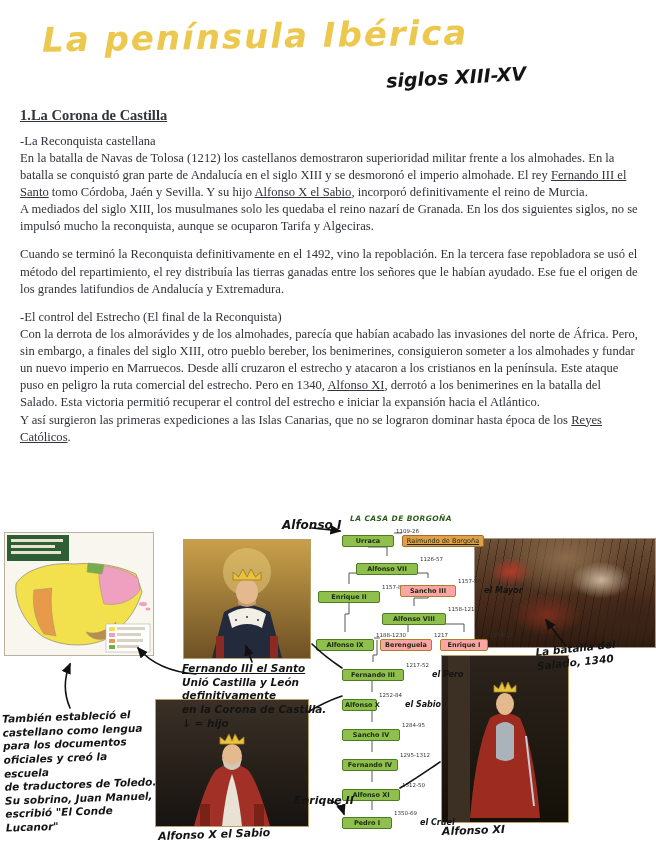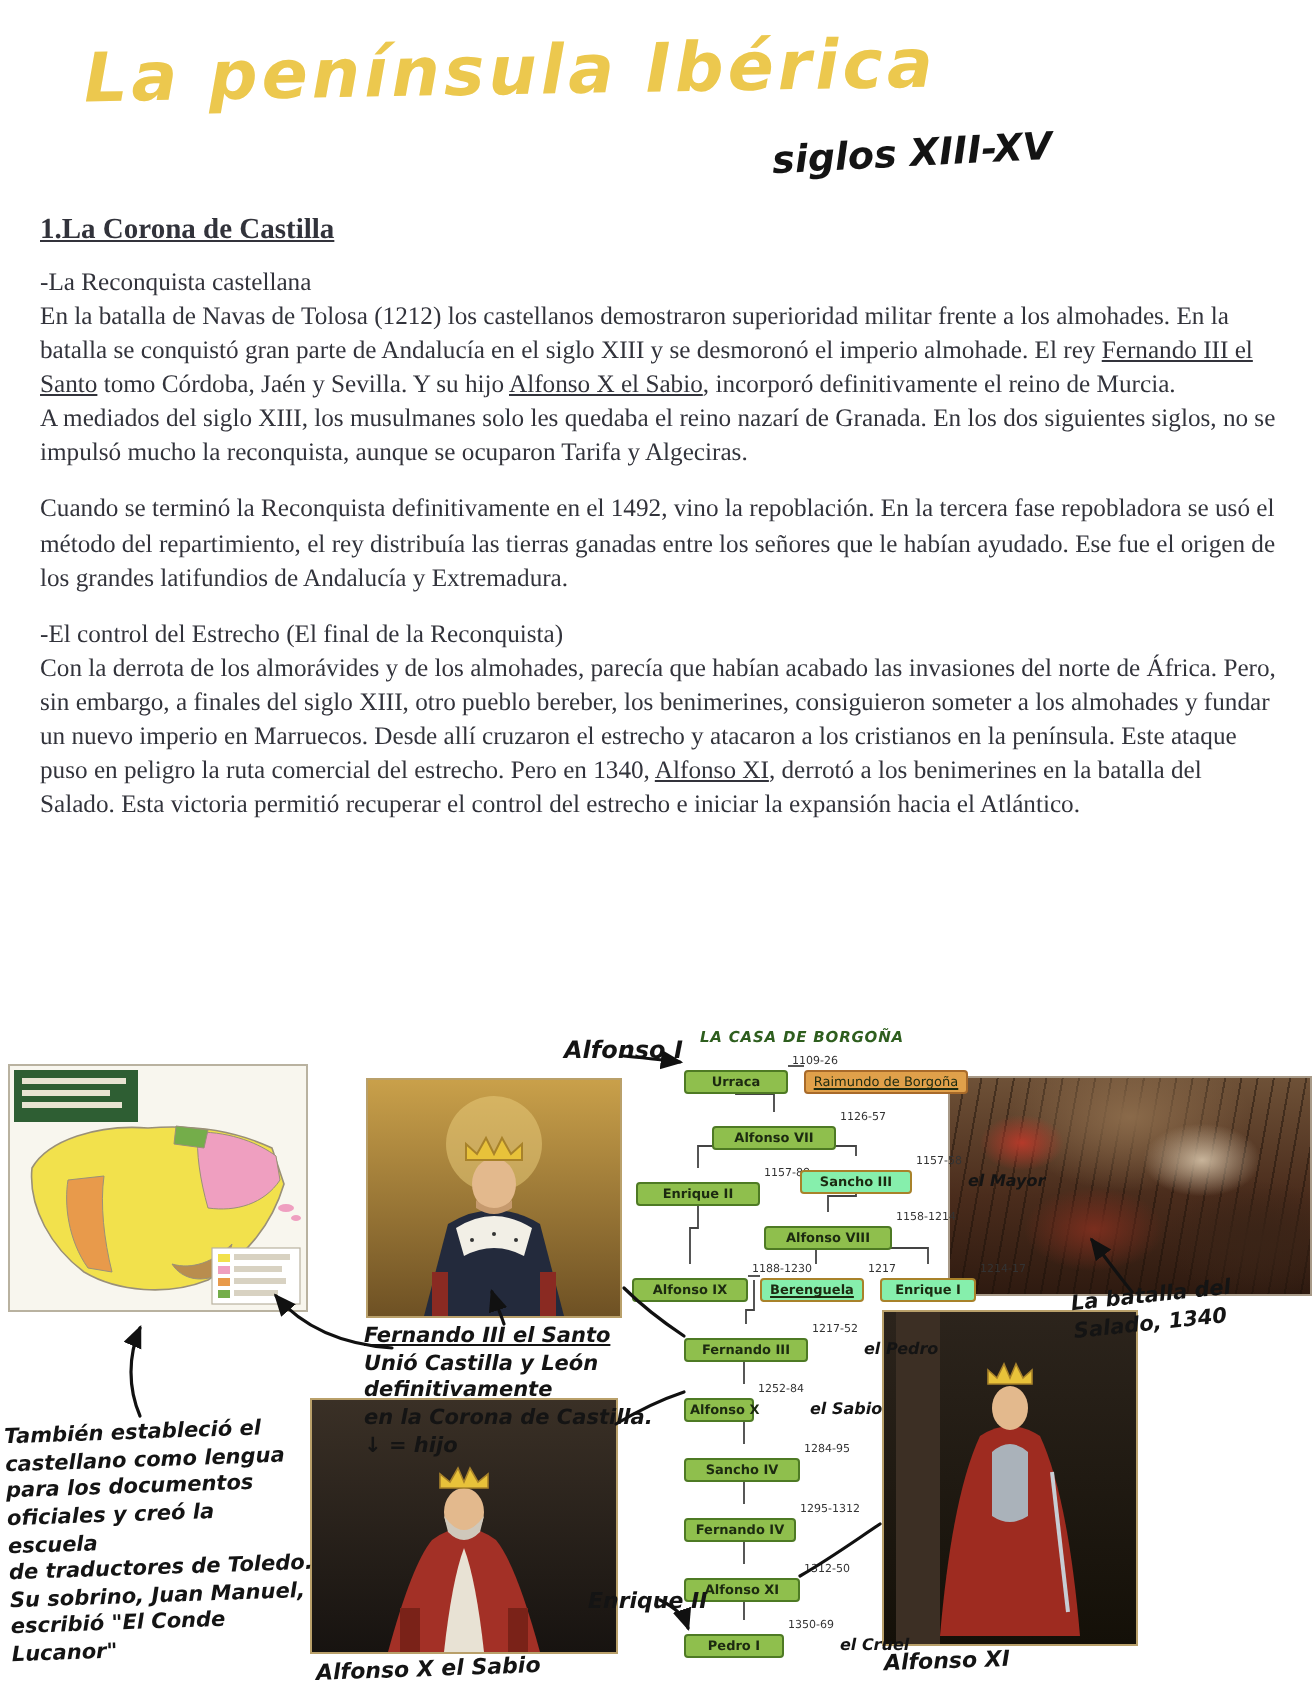--- a/index.html
+++ b/index.html
@@ -30,21 +30,21 @@
       radial-gradient(ellipse 80px 50px at 50% 18%, #8a6a4a 0%, rgba(0,0,0,0) 75%),
       repeating-linear-gradient(100deg, rgba(25,15,8,0) 0 7px, rgba(25,15,8,.45) 7px 8px),
       linear-gradient(180deg, #6e5137 0%, #4a2c1c 55%, #2e1a10 100%);}
   .tree{position:absolute;left:316px;top:514px;width:172px;height:312px;}
   .tree-title{position:absolute;left:34px;top:0px;font-size:7.5px;color:#2e5e1e;letter-spacing:.4px;}
   .tree-lines{position:absolute;left:0;top:0;}
   .tree-nodes{position:absolute;left:0;top:0;width:172px;height:312px;}
   .tnode{position:absolute;white-space:nowrap;font-family:"DejaVu Sans", sans-serif;}
   .tbox{display:inline-block;background:#8fbf4d;border:1px solid #4e7a24;border-radius:2px;
         font-size:6.5px;font-weight:bold;color:#1c2a10;text-align:center;padding:1px 2px;box-sizing:border-box;}
-  .yellow .tbox{background:#86efac;border-color:#a8822a;}
+  .yellow .tbox{background:#fca5a5;border-color:#a8822a;}
   .orange .tbox{background:#e0a04a;border-color:#a86a2a;font-weight:normal;}
   .tyears{font-size:5.5px;color:#333;margin-left:2px;vertical-align:top;}
   .tnote{font-size:8px;margin-left:3px;}
   .annot{position:absolute;font-size:10.5px;line-height:1.3;}
   .cap-fernando{left:182px;top:662px;width:158px;}
   .cap-fernando div:first-child{text-decoration:underline;}
   .note-left{left:4px;top:710px;width:152px;transform:rotate(-2deg);}
   .cap-alfx{left:158px;top:828px;transform:rotate(-2deg);font-size:11px;}
   .cap-alfxi{left:442px;top:824px;transform:rotate(-2deg);font-size:11px;}
   .cap-battle{left:536px;top:640px;width:116px;transform:rotate(-6deg);}
@@ -61,20 +61,21 @@
   <div class="subtitle hand">siglos XIII-XV</div>
 
   <div class="doc">
     <div class="heading">1.La Corona de Castilla</div>
     <p class="para"><span>-La Reconquista castellana</span></p>
     <p class="para"><span>En la batalla de Navas de Tolosa (1212) los castellanos demostraron superioridad militar frente a los almohades. En la batalla se conquistó gran parte de Andalucía en el siglo XIII y se desmoronó el imperio almohade. El rey </span><span class="u">Fernando III el Santo</span><span> tomo Córdoba, Jaén y Sevilla. Y su hijo </span><span class="u">Alfonso X el Sabio</span><span>, incorporó definitivamente el reino de Murcia.</span></p>
     <p class="para"><span>A mediados del siglo XIII, los musulmanes solo les quedaba el reino nazarí de Granada. En los dos siguientes siglos, no se impulsó mucho la reconquista, aunque se ocuparon Tarifa y Algeciras.</span></p>
     <p class="para gap"><span>Cuando se terminó la Reconquista definitivamente en el 1492, vino la repoblación. En la tercera fase repobladora se usó el método del repartimiento, el rey distribuía las tierras ganadas entre los señores que le habían ayudado. Ese fue el origen de los grandes latifundios de Andalucía y Extremadura.</span></p>
     <p class="para gap"><span>-El control del Estrecho (El final de la Reconquista)</span></p>
     <p class="para"><span>Con la derrota de los almorávides y de los almohades, parecía que habían acabado las invasiones del norte de África. Pero, sin embargo, a finales del siglo XIII, otro pueblo bereber, los benimerines, consiguieron someter a los almohades y fundar un nuevo imperio en Marruecos. Desde allí cruzaron el estrecho y atacaron a los cristianos en la península. Este ataque puso en peligro la ruta comercial del estrecho. Pero en 1340, </span><span class="u">Alfonso XI</span><span>, derrotó a los benimerines en la batalla del Salado. Esta victoria permitió recuperar el control del estrecho e iniciar la expansión hacia el Atlántico.</span></p>
+    <p class="para"><span>Y así surgieron las primeras expediciones a las Islas Canarias, que no se lograron dominar hasta época de los </span><span class="u">Reyes Católicos</span><span>.</span></p>
   </div>
 
   <div class="collage">
 
     <figure class="map">
       <svg width="150" height="124" viewBox="0 0 150 124">
         <rect x="0.5" y="0.5" width="149" height="123" fill="#f8f6ee" stroke="#b9b2a0"></rect>
         <rect x="3" y="3" width="62" height="26" fill="#2e5e33"></rect>
         <rect x="7" y="7" width="52" height="3" fill="#e8e4d2"></rect>
         <rect x="7" y="13" width="44" height="3" fill="#e8e4d2"></rect>
@@ -184,23 +185,23 @@
         </g>
       </svg>
       <div class="tree-nodes">
           <div class="tnode green" style="left: 26px; top: 14px;"><span class="tbox" style="width: 52px;">Urraca</span><span class="tyears">1109-26</span></div>
           <div class="tnode orange" style="left: 86px; top: 14px;"><span class="tbox" style="width: 82px; text-decoration: underline;">Raimundo de Borgoña</span></div>
           <div class="tnode green" style="left: 40px; top: 42px;"><span class="tbox" style="width: 62px;">Alfonso VII</span><span class="tyears">1126-57</span></div>
           <div class="tnode green" style="left: 2px; top: 70px;"><span class="tbox" style="width: 62px;">Enrique II</span><span class="tyears">1157-88</span></div>
           <div class="tnode yellow" style="left: 84px; top: 64px;"><span class="tbox" style="width: 56px;">Sancho III</span><span class="tyears">1157-58</span><span class="tnote hand">el Mayor</span></div>
           <div class="tnode green" style="left: 66px; top: 92px;"><span class="tbox" style="width: 64px;">Alfonso VIII</span><span class="tyears">1158-1214</span></div>
           <div class="tnode green" style="left: 0px; top: 118px;"><span class="tbox" style="width: 58px;">Alfonso IX</span><span class="tyears">1188-1230</span></div>
-          <div class="tnode yellow" style="left: 64px; top: 118px;"><span class="tbox" style="width: 52px; text-decoration: underline;">Berenguela</span><span class="tyears">1217</span></div>
+          <div class="tnode yellow" style="left: 64px; top: 118px;"><span class="tbox" style="width: 52px;">Berenguela</span><span class="tyears">1217</span></div>
           <div class="tnode yellow" style="left: 124px; top: 118px;"><span class="tbox" style="width: 48px;">Enrique I</span><span class="tyears">1214-17</span></div>
-          <div class="tnode green" style="left: 26px; top: 148px;"><span class="tbox" style="width: 62px;">Fernando III</span><span class="tyears">1217-52</span><span class="tnote hand">el Pedro</span></div>
+          <div class="tnode green" style="left: 26px; top: 148px;"><span class="tbox" style="width: 62px;">Fernando III</span><span class="tyears">1217-52</span><span class="tnote hand">el Pero</span></div>
           <div class="tnode green" style="left: 26px; top: 178px;"><span class="tbox" style="width: 35px;">Alfonso X</span><span class="tyears">1252-84</span><span class="tnote hand">el Sabio</span></div>
           <div class="tnode green" style="left: 26px; top: 208px;"><span class="tbox" style="width: 58px;">Sancho IV</span><span class="tyears">1284-95</span></div>
           <div class="tnode green" style="left: 26px; top: 238px;"><span class="tbox" style="width: 56px;">Fernando IV</span><span class="tyears">1295-1312</span></div>
           <div class="tnode green" style="left: 26px; top: 268px;"><span class="tbox" style="width: 58px;">Alfonso XI</span><span class="tyears">1312-50</span></div>
           <div class="tnode green" style="left: 26px; top: 296px;"><span class="tbox" style="width: 50px; text-align: center;">Pedro I</span><span class="tyears">1350-69</span><span class="tnote hand">el Cruel</span></div>
         </div>
     </div>
 
     <div class="annot hand cap-fernando">
         <div>Fernando III el Santo</div>

